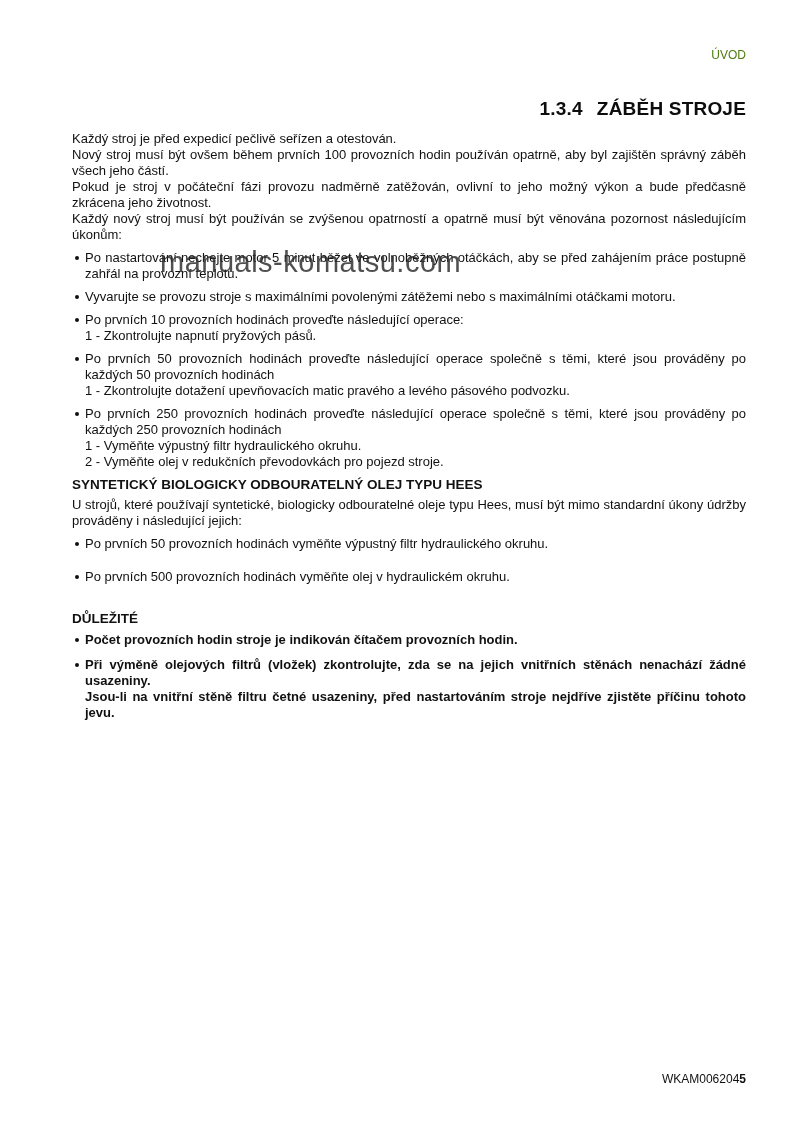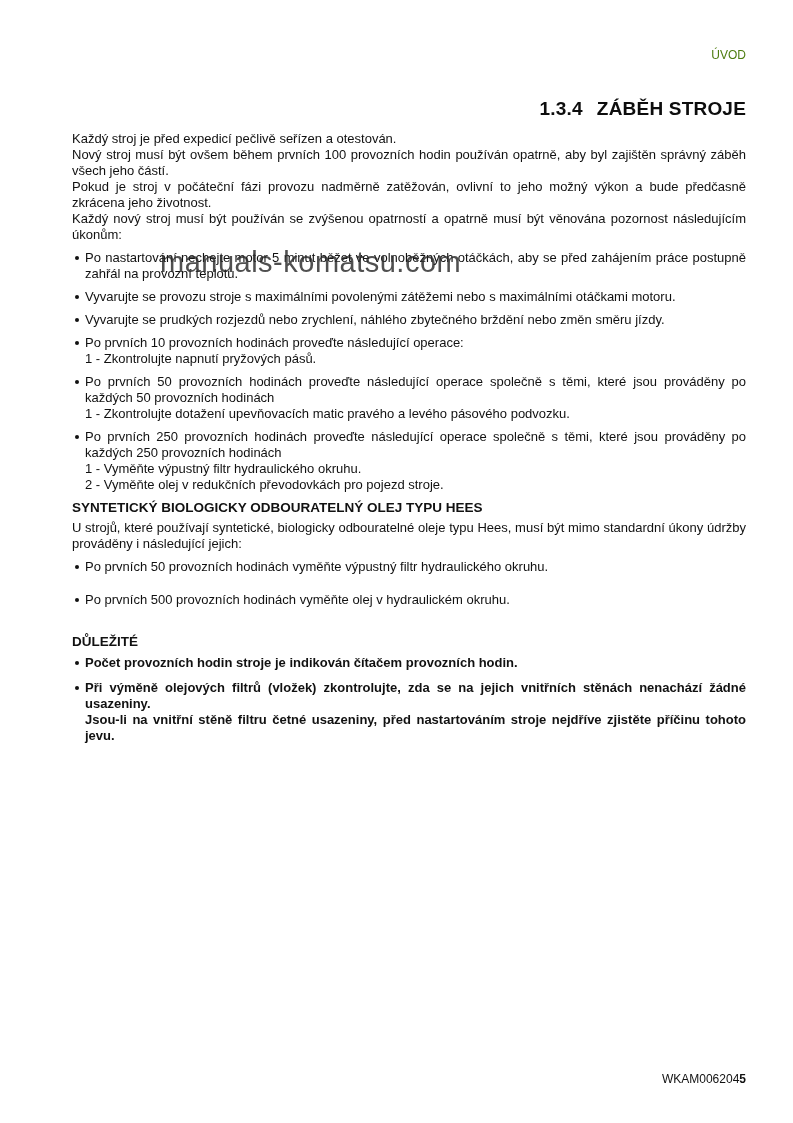--- a/index.html
+++ b/index.html
@@ -111,24 +111,20 @@
       <div class="bul">
         <span class="dot"></span>
         <div>Po nastartování nechejte motor 5 minut běžet ve volnoběžných otáčkách, aby se před zahájením práce postupně zahřál na provozní teplotu.</div>
       </div>
       <div class="bul">
         <span class="dot"></span>
         <div>Vyvarujte se provozu stroje s maximálními povolenými zátěžemi nebo s maximálními otáčkami motoru.</div>
       </div>
       <div class="bul">
         <span class="dot"></span>
-        <div>Vyvarujte se prudkých rozjezdů nebo zrychlení, náhlého zbytečného brždění nebo změn směru jízdy.</div>
-      </div>
-      <div class="bul">
-        <span class="dot"></span>
         <div>Po prvních 10 provozních hodinách proveďte následující operace:</div>
         <div>1 - Zkontrolujte napnutí pryžových pásů.</div>
       </div>
       <div class="bul">
         <span class="dot"></span>
         <div>Po prvních 50 provozních hodinách proveďte následující operace společně s těmi, které jsou prováděny po každých 50 provozních hodinách</div>
         <div>1 - Zkontrolujte dotažení upevňovacích matic pravého a levého pásového podvozku.</div>
       </div>
       <div class="bul">
         <span class="dot"></span>

